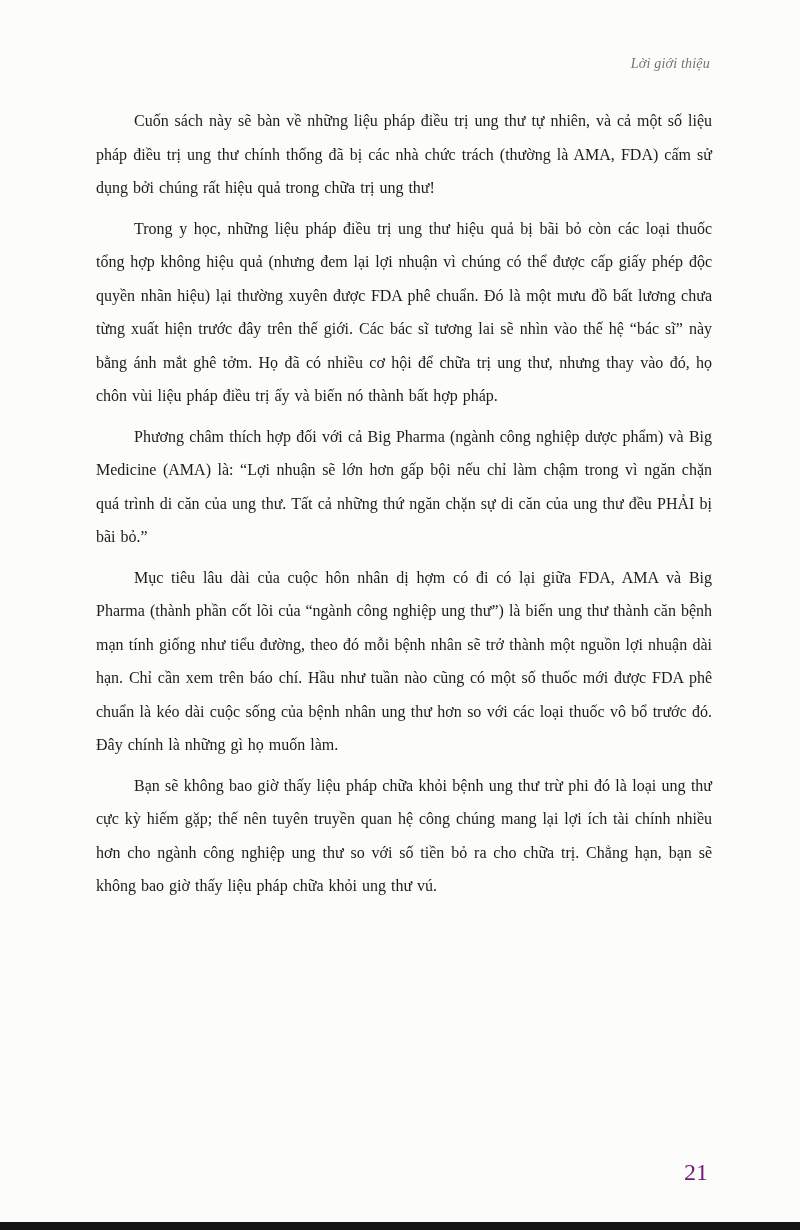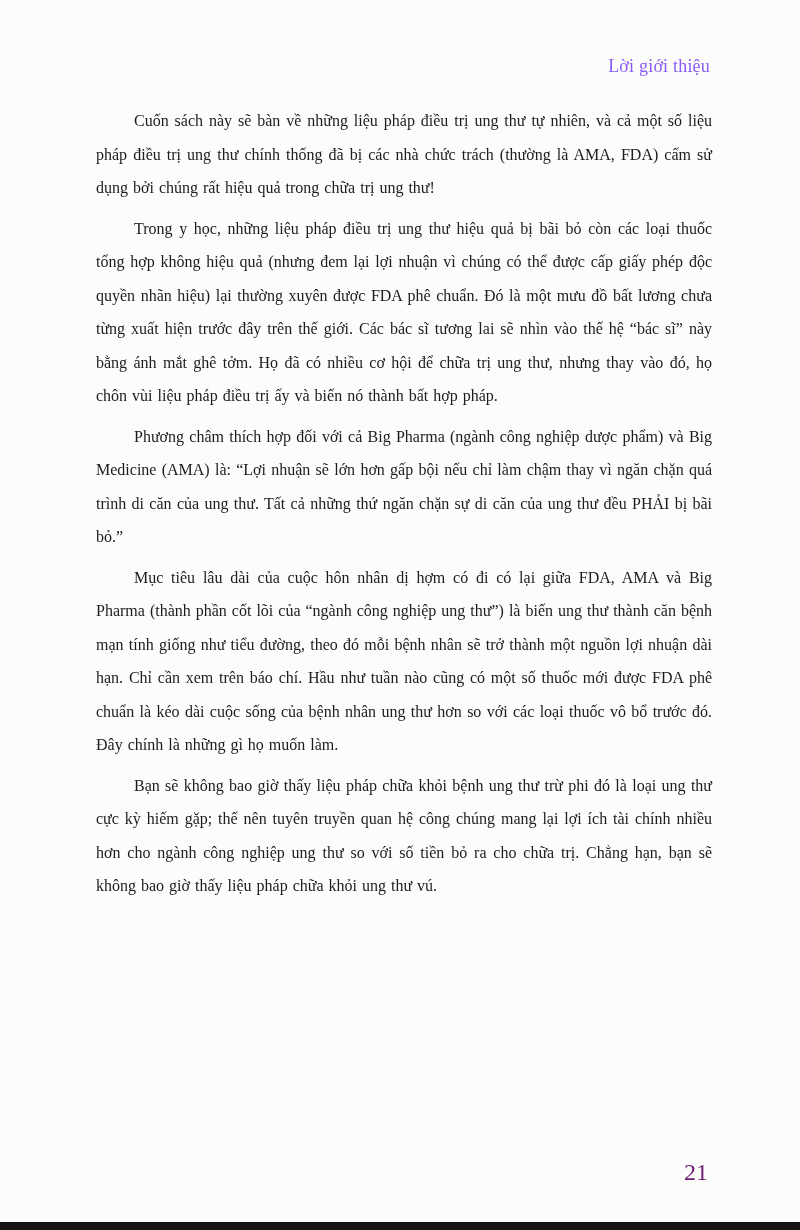--- a/index.html
+++ b/index.html
@@ -14,22 +14,23 @@
     height: 1230px;
     margin: 0 auto;
     background: #fcfcfa;
     color: #1c1c1c;
     overflow: hidden;
   }
   .running-header {
     position: absolute;
     top: 56px;
     right: 90px;
-    font-size: 18px;
-    color: #8b5cf6;
+    font-style: italic;
+    font-size: 14px;
+    color: #737373;
     letter-spacing: 0.2px;
   }
   .content {
     position: absolute;
     top: 104px;
     left: 96px;
     width: 616px;
     text-align: justify;
     font-size: 16px;
     line-height: 33.5px;
@@ -58,21 +59,21 @@
 </head>
 <body>
 
 <div class="page">
 
   <div class="running-header">Lời giới thiệu</div>
 
   <div class="content">
     <p>Cuốn sách này sẽ bàn về những liệu pháp điều trị ung thư tự nhiên, và cả một số liệu pháp điều trị ung thư chính thống đã bị các nhà chức trách (thường là AMA, FDA) cấm sử dụng bởi chúng rất hiệu quả trong chữa trị ung thư!</p>
     <p>Trong y học, những liệu pháp điều trị ung thư hiệu quả bị bãi bỏ còn các loại thuốc tổng hợp không hiệu quả (nhưng đem lại lợi nhuận vì chúng có thể được cấp giấy phép độc quyền nhãn hiệu) lại thường xuyên được FDA phê chuẩn. Đó là một mưu đồ bất lương chưa từng xuất hiện trước đây trên thế giới. Các bác sĩ tương lai sẽ nhìn vào thế hệ “bác sĩ” này bằng ánh mắt ghê tởm. Họ đã có nhiều cơ hội để chữa trị ung thư, nhưng thay vào đó, họ chôn vùi liệu pháp điều trị ấy và biến nó thành bất hợp pháp.</p>
-    <p>Phương châm thích hợp đối với cả Big Pharma (ngành công nghiệp dược phẩm) và Big Medicine (AMA) là: “Lợi nhuận sẽ lớn hơn gấp bội nếu chỉ làm chậm thay vì ngăn chặn quá trình di căn của ung thư. Tất cả những thứ ngăn chặn sự di căn của ung thư đều PHẢI bị bãi bỏ.”</p>
+    <p>Phương châm thích hợp đối với cả Big Pharma (ngành công nghiệp dược phẩm) và Big Medicine (AMA) là: “Lợi nhuận sẽ lớn hơn gấp bội nếu chỉ làm chậm trong vì ngăn chặn quá trình di căn của ung thư. Tất cả những thứ ngăn chặn sự di căn của ung thư đều PHẢI bị bãi bỏ.”</p>
     <p>Mục tiêu lâu dài của cuộc hôn nhân dị hợm có đi có lại giữa FDA, AMA và Big Pharma (thành phần cốt lõi của “ngành công nghiệp ung thư”) là biến ung thư thành căn bệnh mạn tính giống như tiểu đường, theo đó mỗi bệnh nhân sẽ trở thành một nguồn lợi nhuận dài hạn. Chỉ cần xem trên báo chí. Hầu như tuần nào cũng có một số thuốc mới được FDA phê chuẩn là kéo dài cuộc sống của bệnh nhân ung thư hơn so với các loại thuốc vô bổ trước đó. Đây chính là những gì họ muốn làm.</p>
     <p>Bạn sẽ không bao giờ thấy liệu pháp chữa khỏi bệnh ung thư trừ phi đó là loại ung thư cực kỳ hiếm gặp; thế nên tuyên truyền quan hệ công chúng mang lại lợi ích tài chính nhiều hơn cho ngành công nghiệp ung thư so với số tiền bỏ ra cho chữa trị. Chẳng hạn, bạn sẽ không bao giờ thấy liệu pháp chữa khỏi ung thư vú.</p>
   </div>
 
   <div class="page-number">21</div>
 
   <div class="page-bottom-edge"></div>
 
 </div>
 

